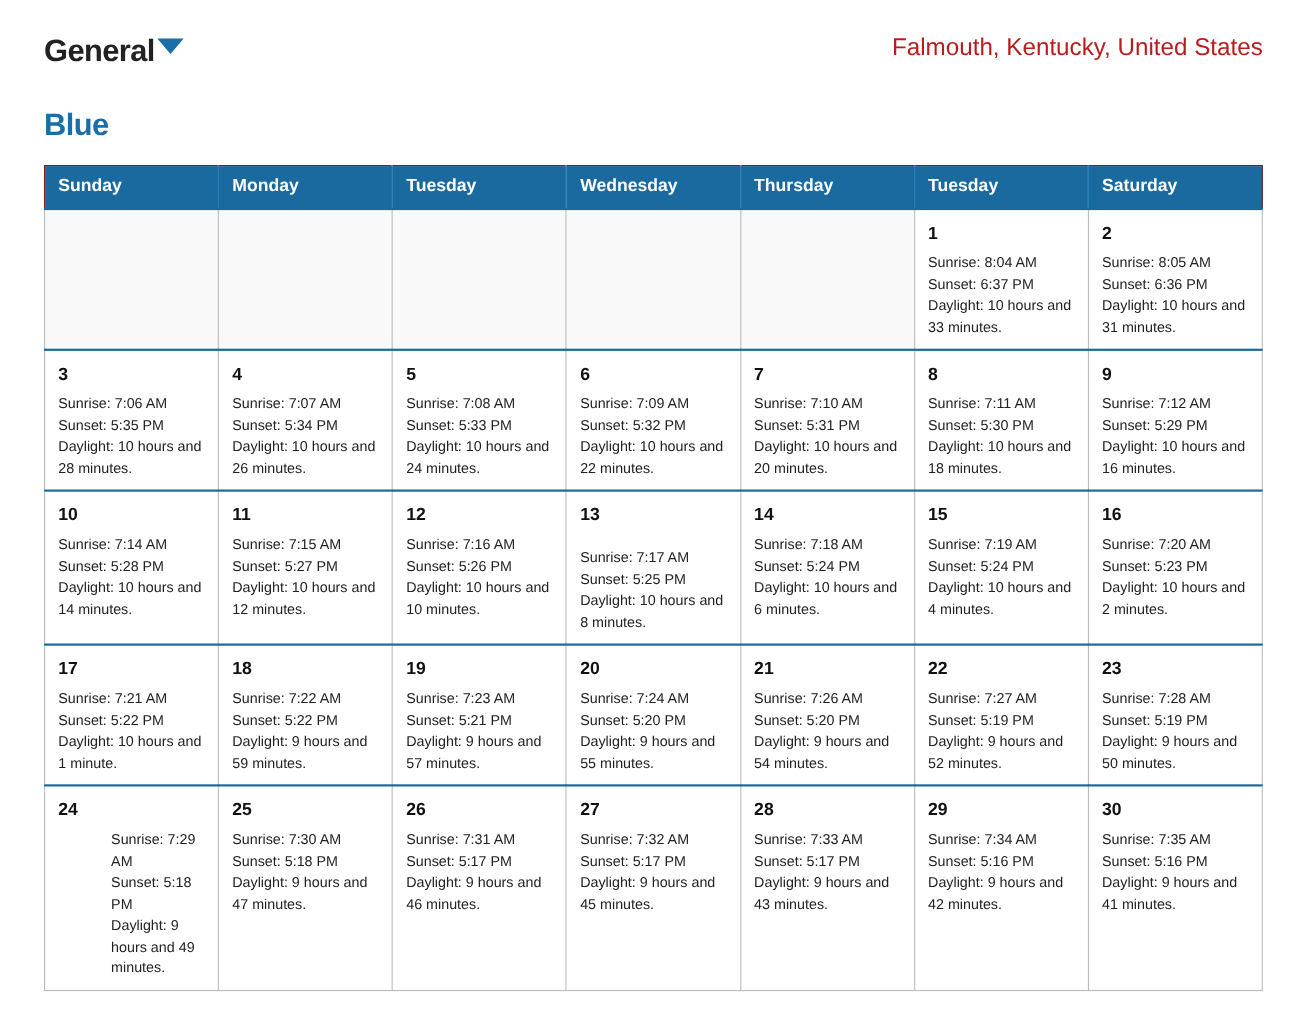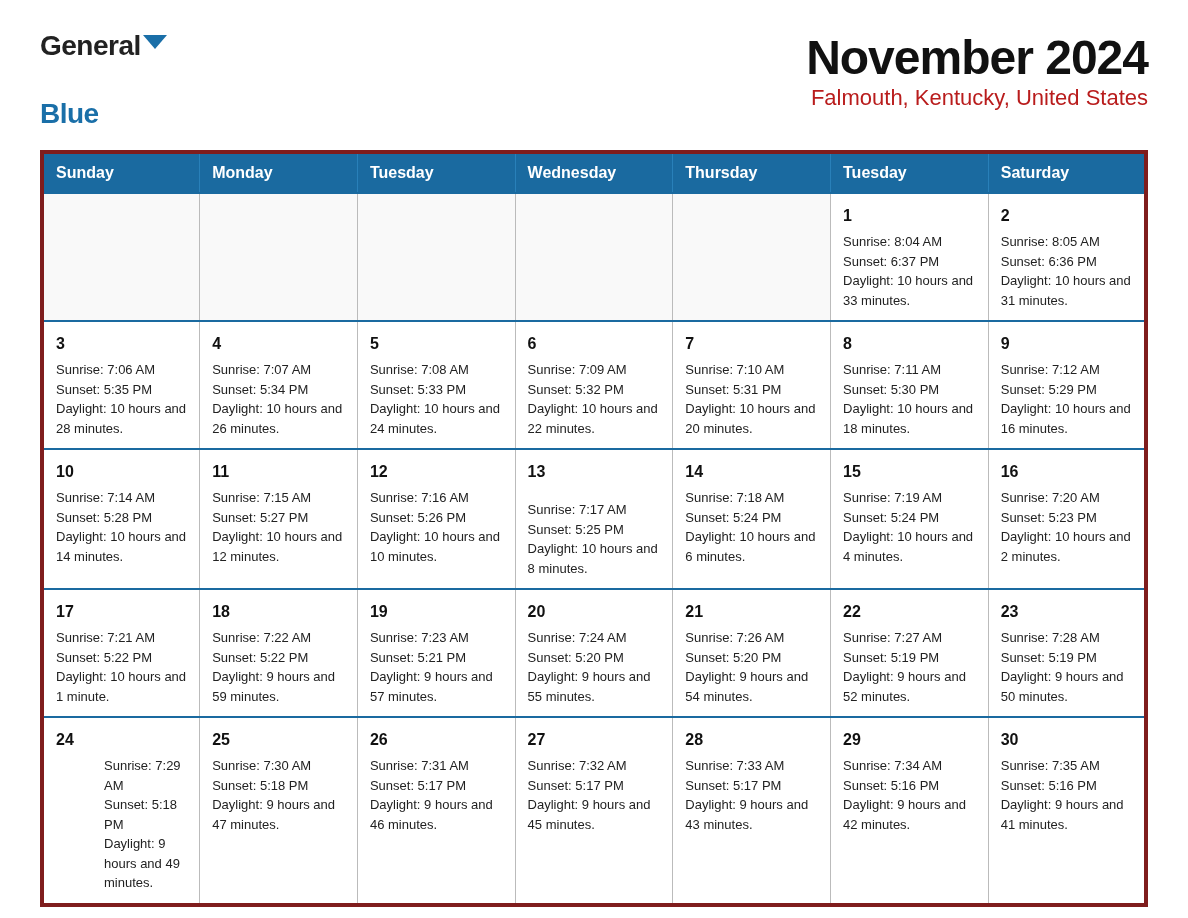--- a/index.html
+++ b/index.html
@@ -59,21 +59,21 @@
       letter-spacing: -1px;
     }
     .title-block h2 {
       font-size: 22px;
       font-weight: normal;
       color: #b91c1c;
     }
     .calendar {
       width: 100%;
       border-collapse: collapse;
-      border: 4px solid #7f1d1d;
+      border: 1px solid #7f1d1d;
     }
     .calendar th {
       background-color: #1a6aa0;
       color: #fff;
       text-align: left;
       padding: 10px 12px;
       font-size: 16px;
       font-weight: bold;
       border-right: 1px solid #2980b9;
     }
@@ -118,21 +118,20 @@
   <div class="logo">
     <div class="logo-line">
       <span class="logo-text-general">General</span>
       <span class="logo-arrow"></span>
     </div>
     <div>
       <span class="logo-text-blue">Blue</span>
     </div>
   </div>
   <div class="title-block">
-    <h1>November 2024</h1>
     <h2>Falmouth, Kentucky, United States</h2>
   </div>
 </div>
 
 <table class="calendar">
   <thead>
     <tr>
     <th>Sunday</th>
         <th>Monday</th>
         <th>Tuesday</th>

